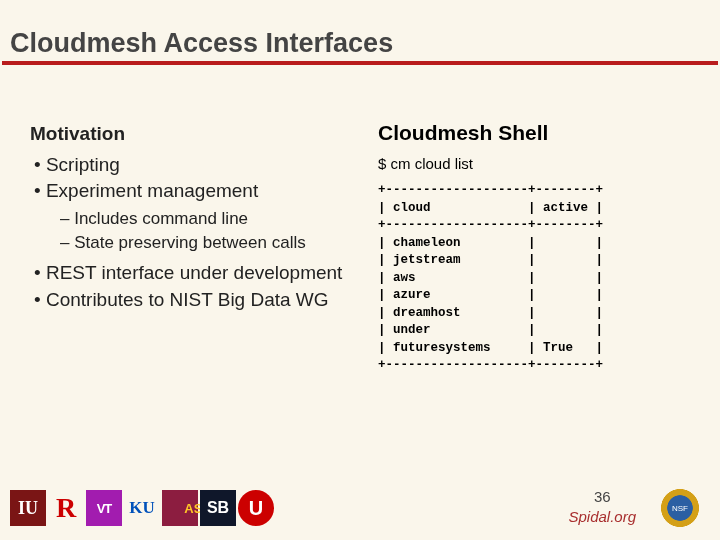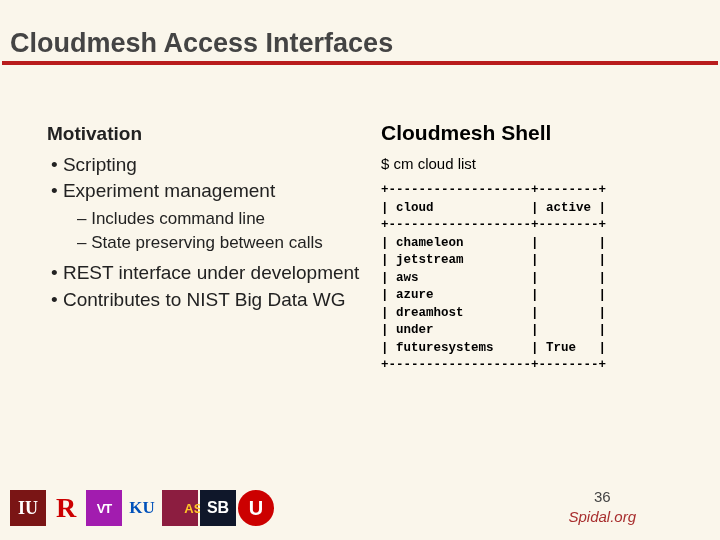--- a/index.html
+++ b/index.html
@@ -15,22 +15,22 @@
   .title {
     font-size: 27px;
     font-weight: bold;
     color: #444;
     padding: 10px 8px 2px 8px;
     border-bottom: 4px solid #b91c1c;
     margin: 18px 2px;
   }
   .content {
     display: flex;
-    padding: 38px 22px 0 47px;
-    gap: 4px;
+    padding: 38px 22px 0 30px;
+    gap: 18px;
   }
   .col-left {
     width: 330px;
     font-size: 19px;
     color: #222;
     line-height: 1.4;
   }
   .col-left .heading {
     font-weight: bold;
     margin-bottom: 4px;
@@ -167,13 +167,14 @@
     <div class="logo vt">VT</div>
     <div class="logo ku">KU</div>
     <div class="logo asu">ASU</div>
     <div class="logo sb">SB</div>
     <div class="logo u">U</div>
   </div>
   <div class="page-meta">
     <span class="num">36</span>
     <span>Spidal.org</span>
   </div>
+  <div class="nsf" style="position:absolute; right:8px; bottom:4px;">NSF</div>
 </div>
 
 </body></html>

